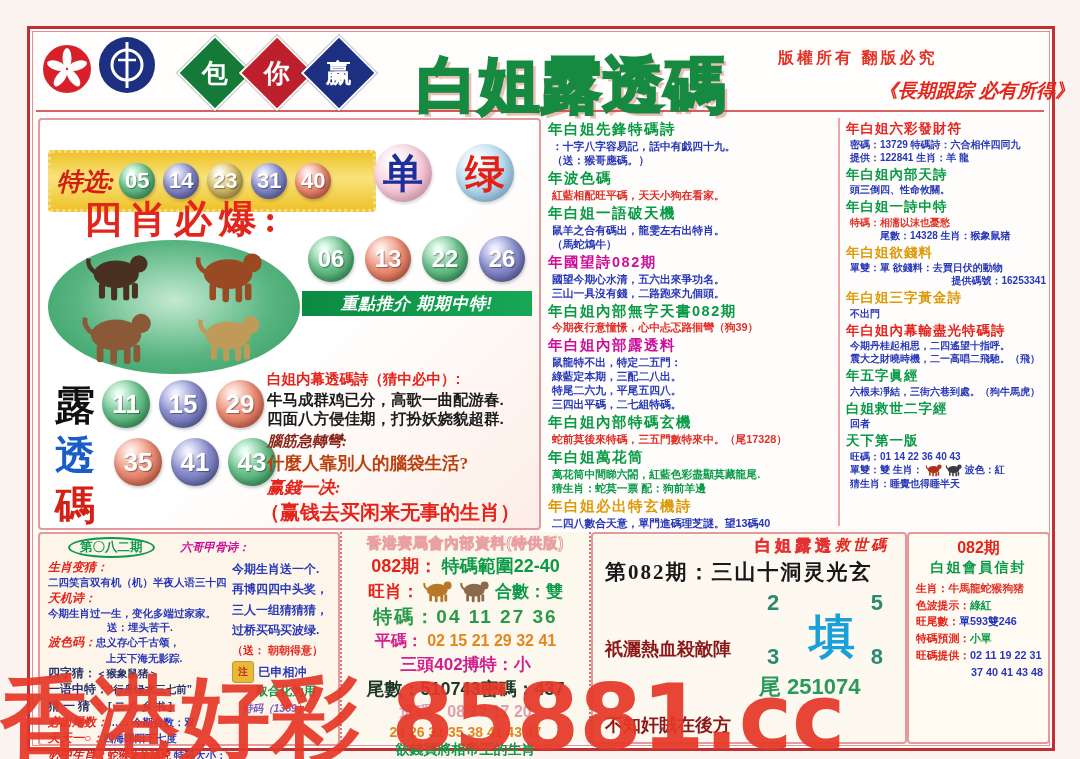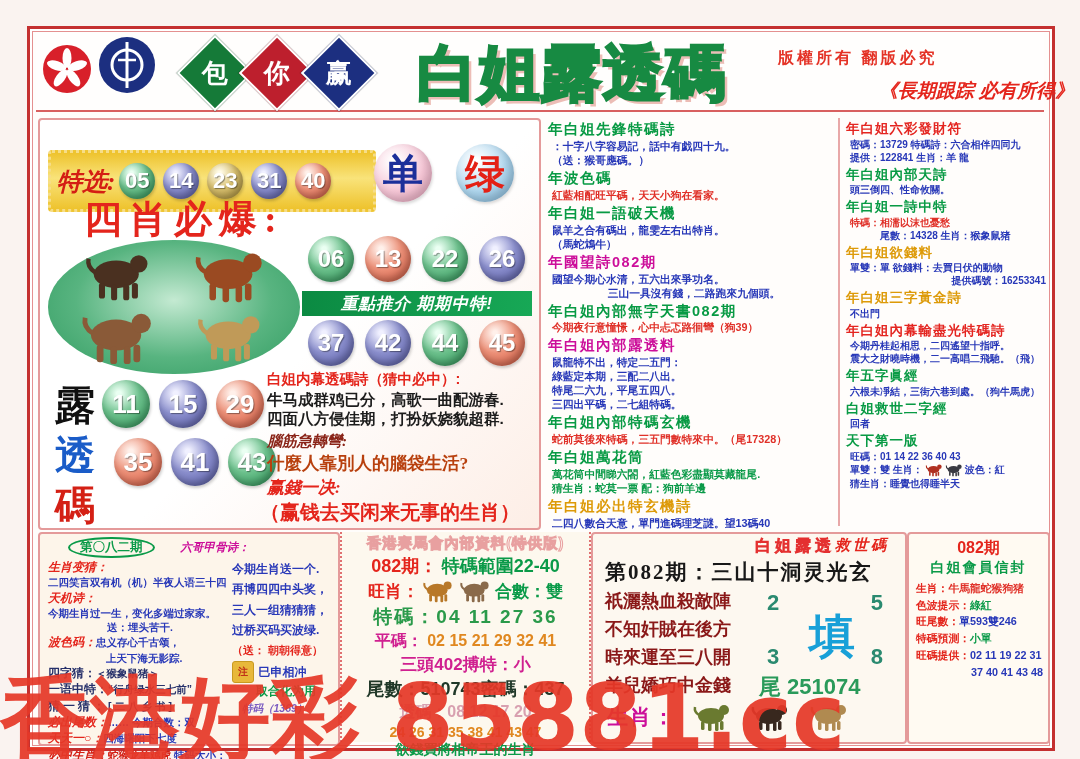--- a/index.html
+++ b/index.html
@@ -9,21 +9,21 @@
          box-shadow:inset 0 0 0 2px #fff,inset 0 0 0 3px #e49090;background:#fffdfb;}
   
   .header{position:absolute;left:36px;top:32px;width:1008px;height:78px;border-bottom:2px solid #d86060;background:#fffefd;}
   .flag{position:absolute;left:6px;top:12px;}
   .clublogo{position:absolute;left:62px;top:4px;}
   .diamond{position:absolute;top:14px;width:50px;height:50px;transform:rotate(45deg);display:flex;align-items:center;justify-content:center;border:2px solid #fff;box-shadow:0 0 0 1px rgba(0,0,0,.15);}
   .diamond span{transform:rotate(-45deg);color:#fff;font-size:26px;font-weight:900;font-family:"Liberation Serif",serif;}
   .d1{left:152px;background:#157a38;}
   .d2{left:214px;background:#bd1f2d;}
   .d3{left:276px;background:#1c2f80;}
-  .main-title{position:absolute;left:340px;top:2px;width:392px;text-align:center;font-size:60px;font-weight:900;
+  .main-title{position:absolute;left:340px;top:14px;width:392px;text-align:center;font-size:60px;font-weight:900;
       color:#fdfdfd;-webkit-text-stroke:3px #178a42;letter-spacing:2px;font-family:"Liberation Serif",serif;
       text-shadow:4px 4px 0 rgba(200,70,50,.35);}
   .copyright{position:absolute;left:742px;top:16px;width:290px;color:#e43226;font-size:16px;font-weight:bold;letter-spacing:3px;}
   .slogan{position:absolute;left:728px;top:46px;width:310px;color:#e4251c;font-size:19px;font-weight:900;font-style:italic;text-align:right;}
   
   .panel{position:absolute;border:2px solid #e49a9a;border-radius:4px;background:#fffaf4;}
   
   .lp{left:38px;top:118px;width:499px;height:408px;background:linear-gradient(135deg,#fff 55%,#fdeee6);}
   .texuan{position:absolute;left:8px;top:30px;width:322px;height:56px;background:linear-gradient(#eec32e,#f9e37a 45%,#eec32e);
       border:3px dotted #f6dd88;border-radius:4px;display:flex;align-items:center;}
@@ -97,21 +97,21 @@
   
   .pb-head{font-size:14.5px;font-weight:900;letter-spacing:1px;color:#fdf0ea;-webkit-text-stroke:1px #e8a0a0;margin-top:2px;}
   .pb .l{margin-top:1px;font-weight:900;}
   
   .pc-head{display:flex;justify-content:flex-end;padding:2px 16px 0 14px;}
   .pc-hl{color:#e43030;font-size:16px;font-weight:900;letter-spacing:4px;-webkit-text-stroke:.6px #e43030;color:#fdeae4;}
   .pc-hr{color:#e4251c;font-size:15px;font-weight:900;font-style:italic;letter-spacing:3px;}
   .pc-title{font-size:21px;font-weight:900;color:#181818;letter-spacing:2px;padding:1px 0 2px 12px;font-family:"Liberation Serif",serif;}
   .pc-grid{display:flex;padding-left:12px;}
   .pc-poem{width:152px;}
-  .pc-poem div{color:#8a1818;font-size:18px;font-weight:900;line-height:1.55;font-family:"Liberation Serif",serif;}
+  .pc-poem div{color:#8a1818;font-size:18px;font-weight:900;line-height:1.55;font-family:"Liberation Serif",serif;margin-top:48px;}
   .pc-nums{position:relative;flex:1;}
   .pc-n{position:absolute;color:#2a8a70;font-size:22px;font-weight:900;}
   .fill{position:absolute;left:52px;top:18px;color:#18a0d8;font-size:46px;font-weight:900;font-family:"Liberation Serif",serif;}
   .tailrow{position:absolute;left:2px;top:84px;color:#2a9a5a;font-size:22px;font-weight:900;}
   .pc-sx{display:flex;align-items:center;gap:14px;padding-left:14px;margin-top:2px;}
   .pc-sx .lab{color:#cc0e9a;font-size:21px;font-weight:900;letter-spacing:2px;}
   
   .pd{text-align:center;}
   .pd-issue{color:#e4251c;font-size:16px;font-weight:900;margin-top:4px;}
   .pd-title{color:#0a9a48;font-size:14px;font-weight:900;letter-spacing:2px;margin-bottom:3px;}
@@ -205,26 +205,20 @@
           <use href="#quad" fill="currentColor"></use>
         </svg>
     </div>
     <div class="row1">
       <span class="ball b46 ball-green">06</span>
       <span class="ball b46 ball-red">13</span>
       <span class="ball b46 ball-green">22</span>
       <span class="ball b46 ball-purple">26</span>
     </div>
     <div class="banner2">重點推介 期期中特!</div>
-    <div class="row2">
-      <span class="ball b46 ball-purple">37</span>
-      <span class="ball b46 ball-purple">42</span>
-      <span class="ball b46 ball-green">44</span>
-      <span class="ball b46 ball-red">45</span>
-    </div>
     <div class="poemtitle">白姐内幕透碼詩（猜中必中）:</div>
     <div class="poem1">牛马成群鸡已分，高歌一曲配游春.</div>
     <div class="poem2">四面八方侵佳期，打扮妖娆貌超群.</div>
     <div class="vchar v1">露</div>
     <div class="vchar v2">透</div>
     <div class="vchar v3">碼</div>
     <div class="row3">
       <span class="ball b48 ball-green">11</span>
       <span class="ball b48 ball-purple">15</span>
       <span class="ball b48 ball-red">29</span>
@@ -251,21 +245,21 @@
       <div class="sec-l" style="color: rgb(224, 48, 40);">紅藍相配旺平碼，天天小狗在看家。</div>
     </div>
     <div class="sec">
       <div class="sec-h" style="color: rgb(8, 154, 68);">年白姐一語破天機</div>
       <div class="sec-l" style="color: rgb(40, 56, 184);">鼠羊之合有碼出，龍雯左右出特肖。</div>
       <div class="sec-l" style="color: rgb(40, 56, 184);">（馬蛇鴆牛）</div>
     </div>
     <div class="sec">
       <div class="sec-h" style="color: rgb(204, 14, 154);">年國望詩082期</div>
       <div class="sec-l" style="color: rgb(40, 56, 184);">國望今期心水清，五六出來爭功名。</div>
-      <div class="sec-l" style="color: rgb(40, 56, 184); text-align: center;">三山一具沒有錢，二路跑來九個頭。</div>
+      <div class="sec-l" style="color: rgb(40, 56, 184);">三山一具沒有錢，二路跑來九個頭。</div>
     </div>
     <div class="sec">
       <div class="sec-h" style="color: rgb(8, 154, 68);">年白姐內部無字天書082期</div>
       <div class="sec-l" style="color: rgb(224, 48, 40);">今期夜行意憧憬，心中忐忑路徊彎（狗39）</div>
     </div>
     <div class="sec">
       <div class="sec-h" style="color: rgb(204, 14, 154);">年白姐內部露透料</div>
       <div class="sec-l" style="color: rgb(40, 56, 184);">鼠龍特不出，特定二五門：</div>
       <div class="sec-l" style="color: rgb(40, 56, 184);">綠藍定本期，三配二八出。</div>
       <div class="sec-l" style="color: rgb(40, 56, 184);">特尾二六九，平尾五四八。</div>

